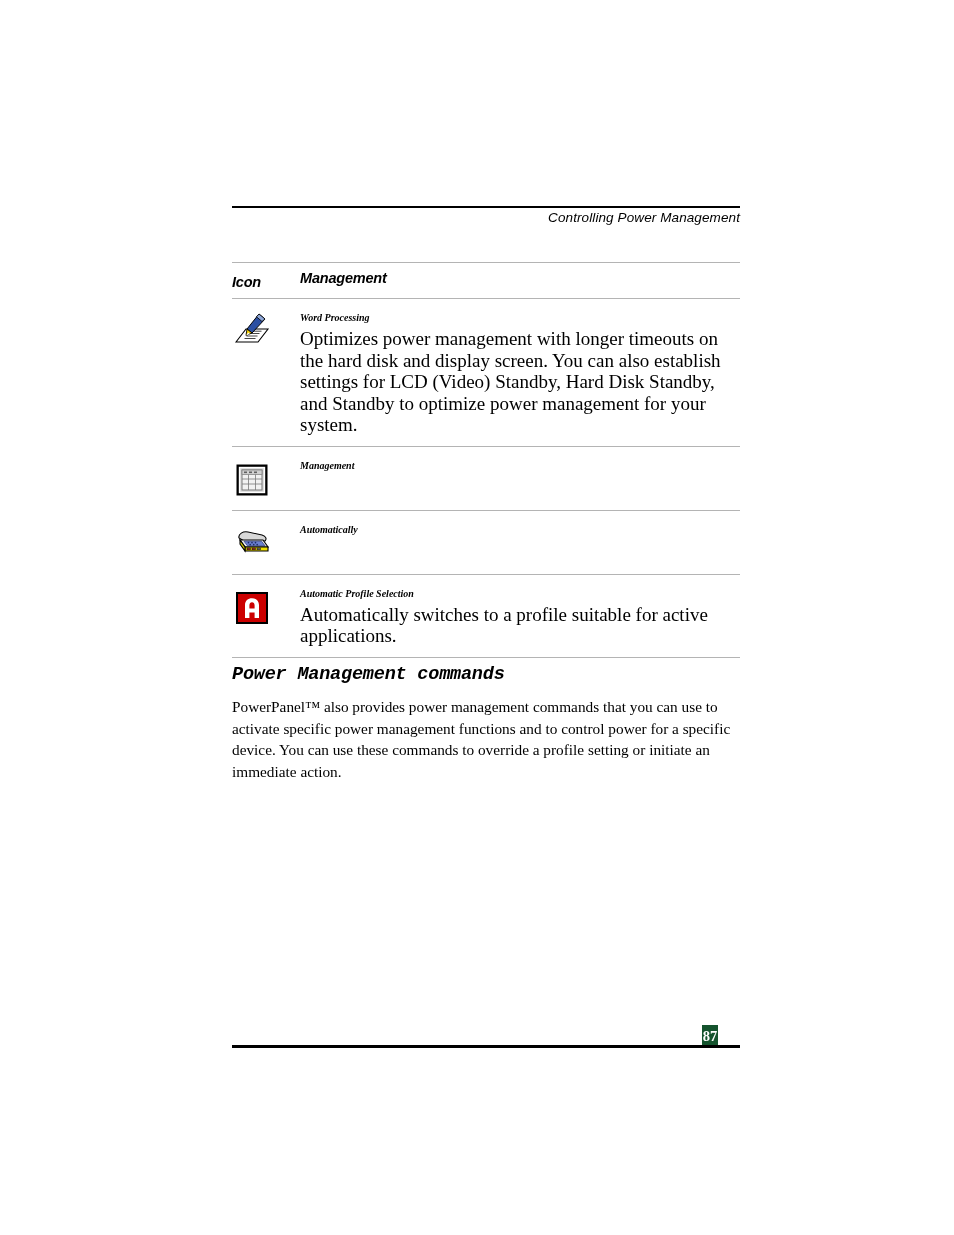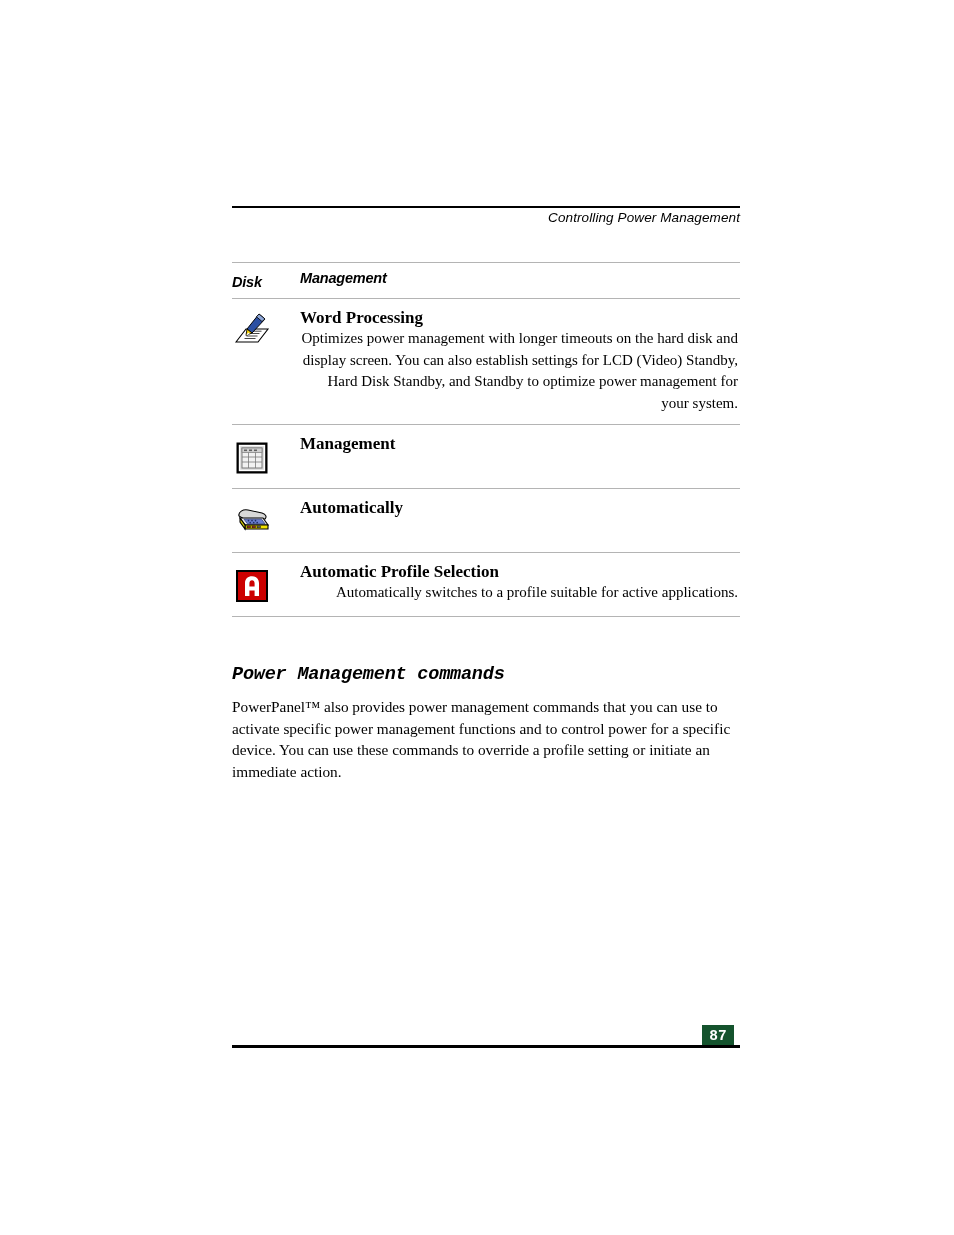--- a/index.html
+++ b/index.html
@@ -83,29 +83,30 @@
     font-size: 14.5px;
     letter-spacing: -0.2px;
   }
 
   .body-row {
     padding: 9px 0 10px 0;
   }
   .entry-title {
     font-family: "Liberation Serif", "DejaVu Serif", serif;
     font-weight: bold;
-    font-size: 17px;
+    font-size: 10px;
     line-height: 19px;
     margin-bottom: 1px;
+    font-style: italic;
   }
   .entry-body {
     font-family: "Liberation Serif", "DejaVu Serif", serif;
-    font-size: 15px;
+    font-size: 19px;
     line-height: 21.5px;
-    text-align: right;
+    text-align: left;
   }
 
   
   .icon-box {
     width: 40px;
     height: 40px;
     position: relative;
   }
 
   
@@ -135,25 +136,25 @@
     left: 232px;
     top: 1033px;
     width: 508px;
     height: 3px;
     background: #000000;
   }
   .page-number-box {
     position: absolute;
     left: 702px;
     top: 1013px;
-    width: 32px;
+    width: 16px;
     height: 22px;
     background: #14532d;
     color: #ffffff;
-    font-family: Liberation Mono, monospace;
+    font-family: Liberation Serif, serif;
     font-weight: bold;
     font-size: 14.5px;
     display: flex;
     align-items: center;
     justify-content: center;
   }
 </style>
 </head>
 <body>
 
@@ -161,21 +162,21 @@
 
   <div class="header-rule"></div>
   <div class="header-text">Controlling Power Management</div>
 
   <div class="table">
 
     <div class="rule-thin"></div>
 
     <div class="row head-row">
       <div class="col-icon">
-        <span class="head-label">Disk</span>
+        <span class="head-label">Icon</span>
       </div>
       <div class="col-desc">
         <span class="head-label">Management</span>
       </div>
     </div>
 
     <div class="rule-thin"></div>
 
     <div class="row body-row">
       <div class="col-icon">

